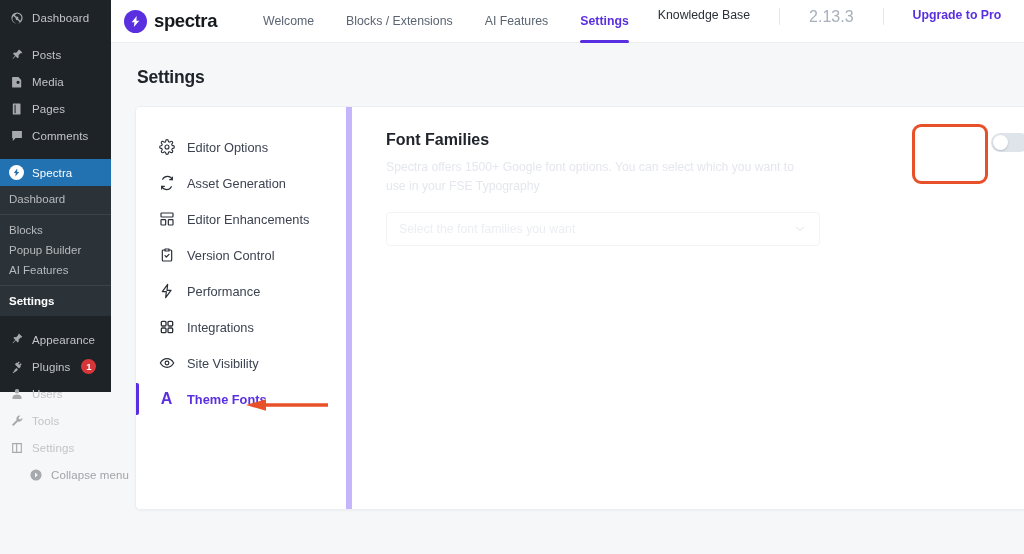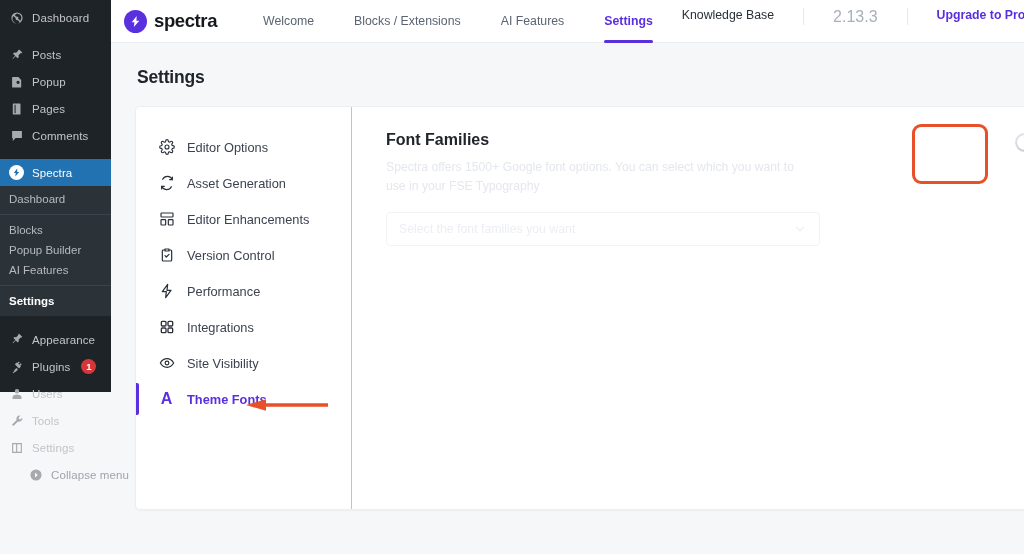--- a/index.html
+++ b/index.html
@@ -64,21 +64,21 @@
     padding: 0 16px 0 13px; border-bottom: 1px solid #eceef1; flex: 0 0 43px;
   }
   .brand { display: flex; align-items: center; gap: 7px; margin-right: 30px; }
   .brand-mark {
     width: 23px; height: 23px; border-radius: 50%; background: #5a2fe0;
     display: flex; align-items: center; justify-content: center;
   }
   .brand-name {
     font-size: 18.5px; font-weight: bold; color: #15191e; letter-spacing: -.4px;
   }
-  .nav { display: flex; align-items: center; gap: 8px; height: 43px; }
+  .nav { display: flex; align-items: center; gap: 0; height: 43px; }
   .nav-tab {
     position: relative; height: 43px; display: flex; align-items: center;
     padding: 0 16px; font-size: 12.3px; color: #5b6472; cursor: pointer;
     white-space: nowrap;
   }
   .nav-tab.active { color: #5a2fe0; font-weight: bold; }
   .nav-tab.active::after {
     content: ""; position: absolute; left: 16px; right: 16px; bottom: 0;
     height: 2.5px; background: #5a2fe0; border-radius: 2px;
   }
@@ -106,21 +106,21 @@
     padding: 24px 0 18px 2px; letter-spacing: -.2px;
   }
   .card {
     background: #fff; border: 1px solid #eceef1; border-radius: 5px;
     display: flex; height: 404px; overflow: hidden;
     box-shadow: 0 1px 2px rgba(16,24,40,.04);
   }
 
   
   .settings-nav {
-    width: 216px; flex: 0 0 216px; border-right: 1px solid #c4b5fd;
+    width: 216px; flex: 0 0 216px; border-right: 6px solid #c4b5fd;
     padding: 22px 0 0 0; position: relative;
   }
   .snav-item {
     display: flex; align-items: center; gap: 12px;
     height: 36px; padding: 0 16px 0 22px; font-size: 12.8px; color: #3b4250;
     cursor: pointer; position: relative; white-space: nowrap;
   }
   .snav-item .sn-ico { width: 17px; height: 17px; flex: 0 0 17px; display:flex; align-items:center; justify-content:center; color:#2a3038; }
   .snav-item.active { color: #5a2fe0; font-weight: bold; }
   .snav-item.active .sn-ico { color: #5a2fe0; }
@@ -194,21 +194,21 @@
       </span>
       <span>Posts</span>
     </div>
 
     <div class="wp-item">
       <span class="wp-ico">
         <svg width="14" height="14" viewBox="0 0 20 20" fill="currentColor">
             <path d="M4 3h8l4 4v10a1 1 0 01-1 1H4a1 1 0 01-1-1V4a1 1 0 011-1zm7.5 5.2a2.3 2.3 0 100 4.6 2.3 2.3 0 000-4.6zm2.8 5.4l2 3.4h-9l2.2-3 1.4 1.6 3.4-2z"></path>
           </svg>
       </span>
-      <span>Popup</span>
+      <span>Media</span>
     </div>
 
     <div class="wp-item">
       <span class="wp-ico">
         <svg width="14" height="14" viewBox="0 0 20 20" fill="currentColor">
             <path d="M5 2h9a1 1 0 011 1v14a1 1 0 01-1 1H5a1 1 0 01-1-1V3a1 1 0 011-1zm1.5 2v12H8V4H6.5z"></path>
           </svg>
       </span>
       <span>Pages</span>
     </div>

